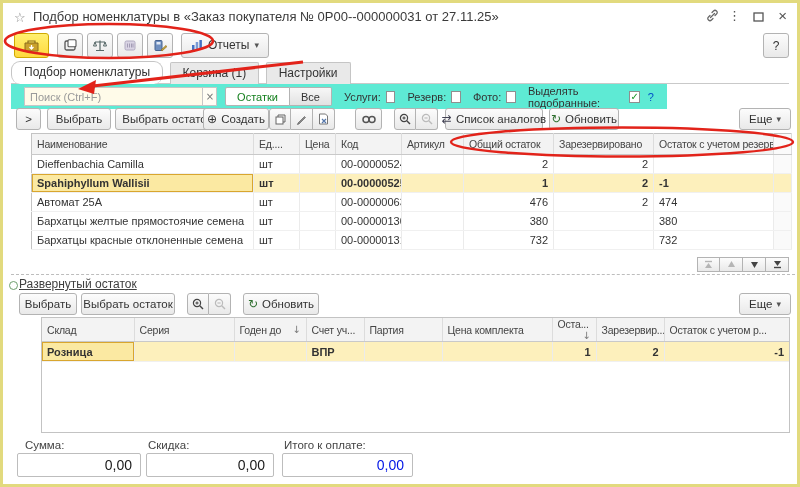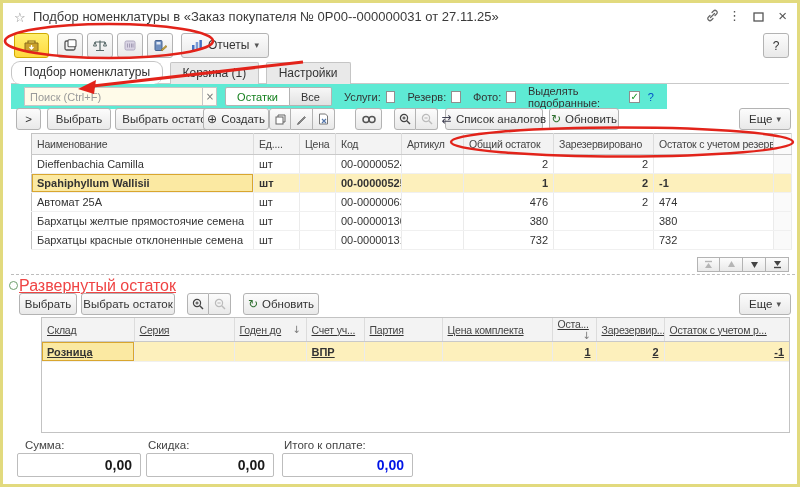--- a/index.html
+++ b/index.html
@@ -63,29 +63,29 @@
   tr.sel td.focuscell{box-shadow:inset 0 0 0 1px #d9a62e;background:#fbe9a2;}
   .fillcol{background:#fafafa;border-left:1px solid #e0e0e0;}
   .sortarrow{float:right;color:#777;font-size:10px;}
   
   .navbtns{top:254px;left:694px;display:flex;}
   .navbtn{width:23px;height:15px;box-sizing:border-box;border:1px solid #b3b3b3;background:linear-gradient(#fcfcfc,#e9e9e9);
           display:flex;align-items:center;justify-content:center;font-size:8px;}
   .navbtn+.navbtn{border-left:none;}
   .splitter{left:8px;top:271px;width:784px;border-top:1px dashed #bdbdbd;}
   
-  .grouplink{left:16px;top:274px;font-size:16px;color:#ef4444;text-decoration:underline;}
+  .grouplink{left:16px;top:274px;font-size:12px;color:#404040;text-decoration:underline;}
   .groupdot{left:6px;top:278px;width:7px;height:7px;border:1px solid #6fa06f;border-radius:50%;}
-  .grid2wrap{left:38px;top:314px;width:749px;height:116px;box-sizing:border-box;border:1px solid #c3c3c3;background:#fff;overflow:hidden;text-decoration:underline;}
+  .grid2wrap{left:38px;top:314px;width:749px;height:116px;box-sizing:border-box;border:1px solid #c3c3c3;background:#fff;overflow:hidden;}
   .grid2wrap table{width:747px;}
   .grid2wrap th{border-bottom:1px solid #c9c9c9;}
   
   .flabel{font-size:11.5px;color:#444;top:436px;}
   .ffield{top:450px;height:24px;box-sizing:border-box;border:1px solid #bdbdbd;border-radius:2px;background:#fff;
-          display:flex;align-items:center;justify-content:flex-end;padding:0 8px;font-size:14px;font-weight:bold;color:#1a1a1a;}
+          display:flex;align-items:center;justify-content:flex-end;padding:0 8px;font-size:14px;font-weight:normal;color:#1a1a1a;}
   .blueval{color:#0014e6;}
   
   .annot{left:-3px;top:-3px;width:800px;height:487px;pointer-events:none;z-index:60;}
   .icon{display:inline-block;line-height:0;}
 </style>
 </head>
 <body>
 
 <div class="win">
 

